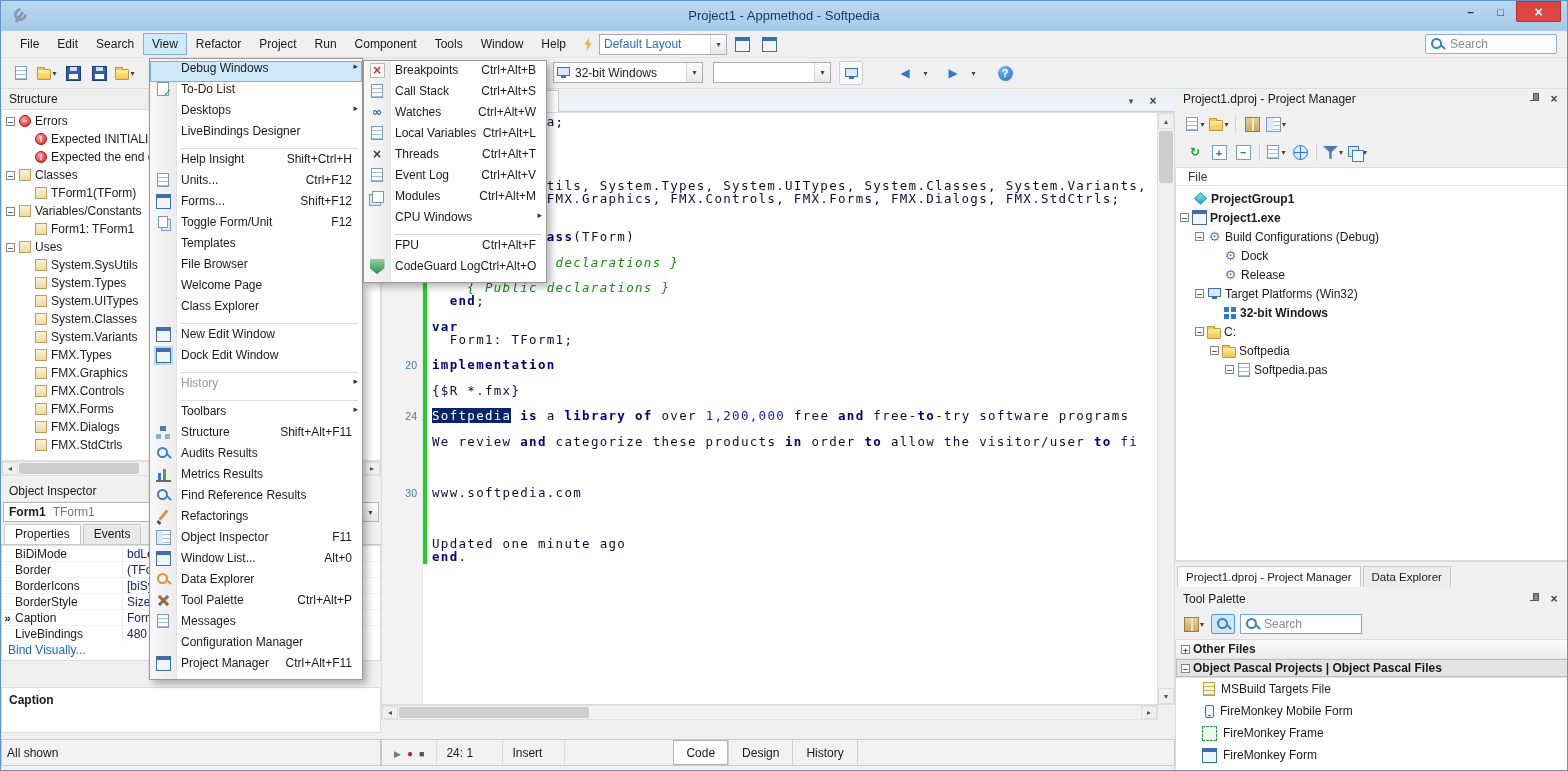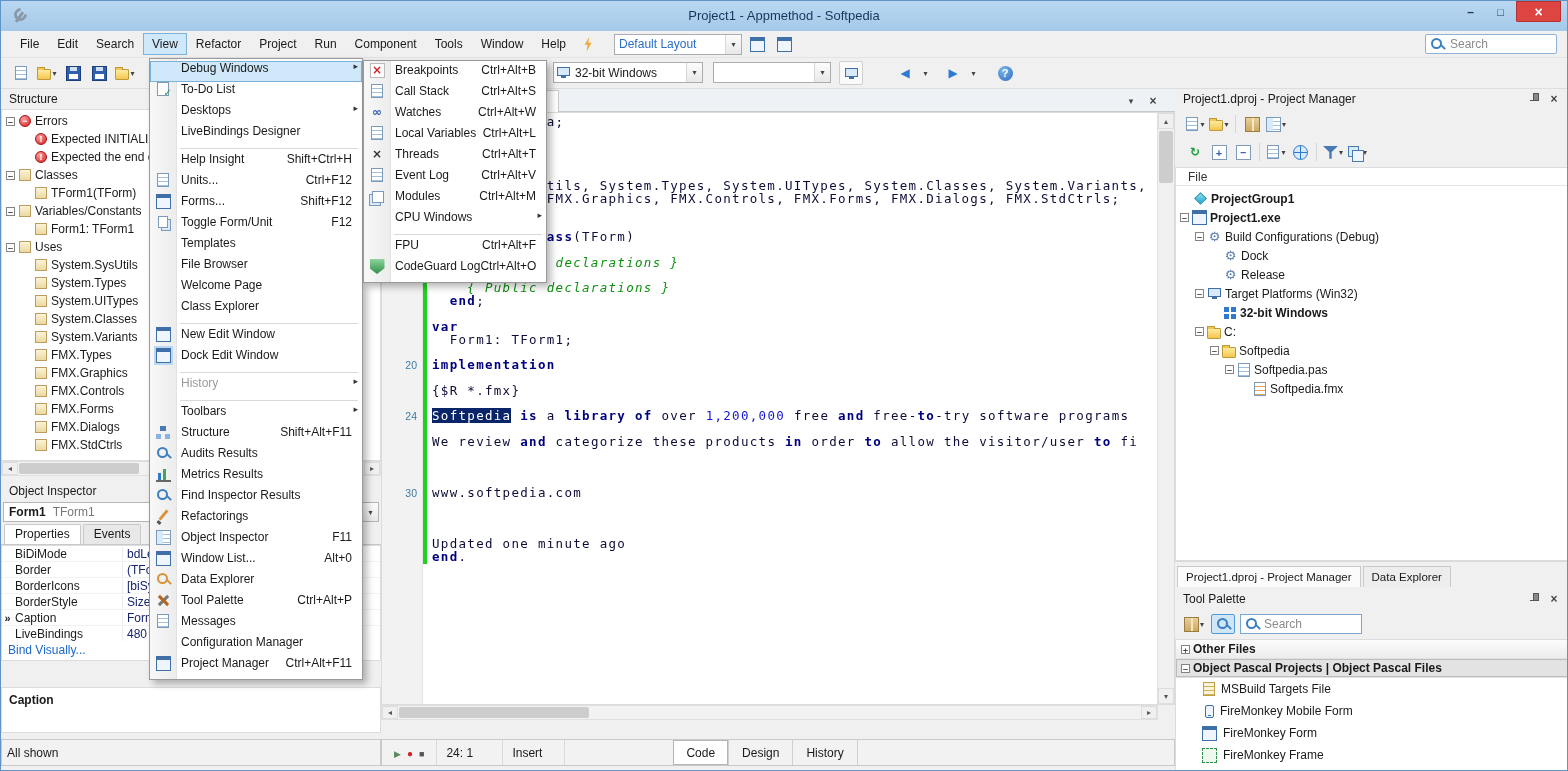--- a/index.html
+++ b/index.html
@@ -31,21 +31,21 @@
              border-radius:2px;display:flex;align-items:center;padding-left:4px;gap:5px}
   .ph{color:#8b8b8b}
 
   
   .combo{display:flex;align-items:center;background:#fff;border:1px solid #abadb3;height:21px}
   .combo-text{padding:0 4px;white-space:nowrap;overflow:hidden;flex:1}
   .blue{color:#2b6cc8}
   .combo-btn{width:16px;height:100%;flex:none;display:flex;align-items:center;justify-content:center;
              background:linear-gradient(#fcfcfc,#e8e8e8);border-left:1px solid #d8d8d8}
   .combo-btn::before{content:"▾";font-size:8px;color:#444}
-  .layout-combo{width:128px;margin-left:19px}
+  .layout-combo{width:128px;margin-left:4px}
 
   
   .toolbar{position:absolute;top:57px;left:0;right:0;height:31px;background:#f0f0f0;border-bottom:1px solid #dedede;
            display:flex;align-items:center;padding-left:8px}
   .tb-group{display:flex;align-items:center;gap:2px}
   .tbtn{min-width:24px;height:24px;display:flex;align-items:center;justify-content:center;border-radius:2px}
   .tb-sep{width:1px;height:18px;background:#d5d5d5;margin:0 4px}
   .caret{font-size:8px;color:#444;margin-left:1px}
   .platform-combo{position:absolute;left:552px;top:4px;width:150px}
   .platform-combo .ic{margin-left:3px}
@@ -706,25 +706,20 @@
           <div class="tree-row" style="padding-left: 34px;">
             <span class="box">−</span>
             <span class="ic ic-folder"></span>
             <span class="tree-label">Softpedia</span>
           </div>
           <div class="tree-row" style="padding-left: 49px;">
             <span class="box">−</span>
             <span class="ic ic-pas-file"></span>
             <span class="tree-label">Softpedia.pas</span>
           </div>
-          <div class="tree-row" style="padding-left: 64px;">
-            <span class="box-sp"></span>
-            <span class="ic ic-fmx-file"></span>
-            <span class="tree-label">Softpedia.fmx</span>
-          </div>
         </div>
     </div>
     <div class="pm-tabbar">
         <div class="pm-tab act">Project1.dproj - Project Manager</div>
         <div class="pm-tab">Data Explorer</div>
       </div>
 
     <div class="panel-hdr tp-hdr">
       <span>Tool Palette</span>
       <span class="hdr-btns">
@@ -760,27 +755,27 @@
         </div>
         <div class="tp-item">
           <span class="ic ic-msbuild"></span>
           <span class="tp-ilabel">MSBuild Targets File</span>
         </div>
         <div class="tp-item">
           <span class="ic ic-fm-mobile"></span>
           <span class="tp-ilabel">FireMonkey Mobile Form</span>
         </div>
         <div class="tp-item">
+          <span class="ic ic-fm-frame"></span>
+          <span class="tp-ilabel">FireMonkey Frame</span>
+        </div>
+        <div class="tp-item">
           <span class="ic ic-fm-form"></span>
           <span class="tp-ilabel">FireMonkey Form</span>
         </div>
-        <div class="tp-item">
-          <span class="ic ic-fm-frame"></span>
-          <span class="tp-ilabel">FireMonkey Frame</span>
-        </div>
       </div>
   </div>
 
   <div class="vmenu">
       <div class="m-row hl">
         <span class="m-ico"></span>
         <span class="m-label">Debug Windows</span>
         <span class="m-arrow">▸</span>
       </div>
       <div class="m-row">
@@ -882,21 +877,21 @@
       <div class="m-row">
         <span class="m-ico">
           <span class="ic ic-metrics"></span>
         </span>
         <span class="m-label">Metrics Results</span>
       </div>
       <div class="m-row">
         <span class="m-ico">
           <span class="ic ic-find-ref"></span>
         </span>
-        <span class="m-label">Find Inspector Results</span>
+        <span class="m-label">Find Reference Results</span>
       </div>
       <div class="m-row">
         <span class="m-ico">
           <span class="ic ic-refactor"></span>
         </span>
         <span class="m-label">Refactorings</span>
       </div>
       <div class="m-row">
         <span class="m-ico">
           <span class="ic ic-obj-inspector"></span>

